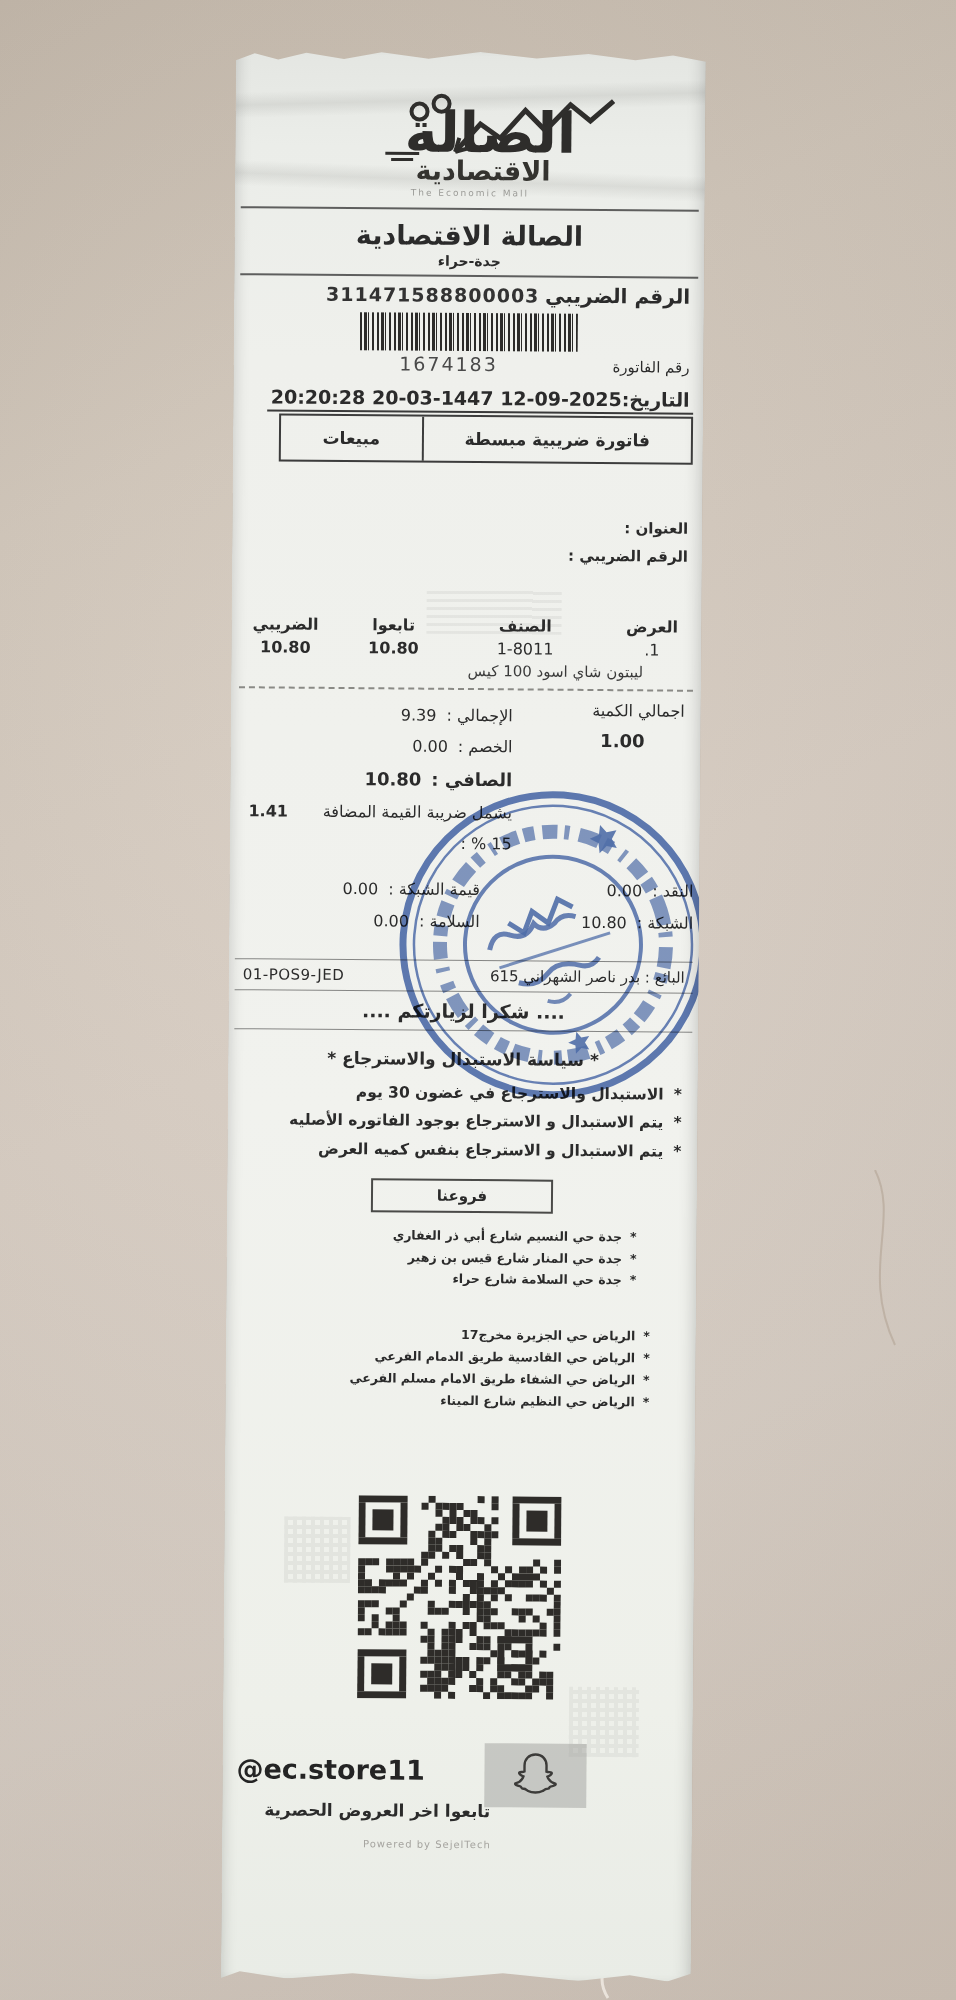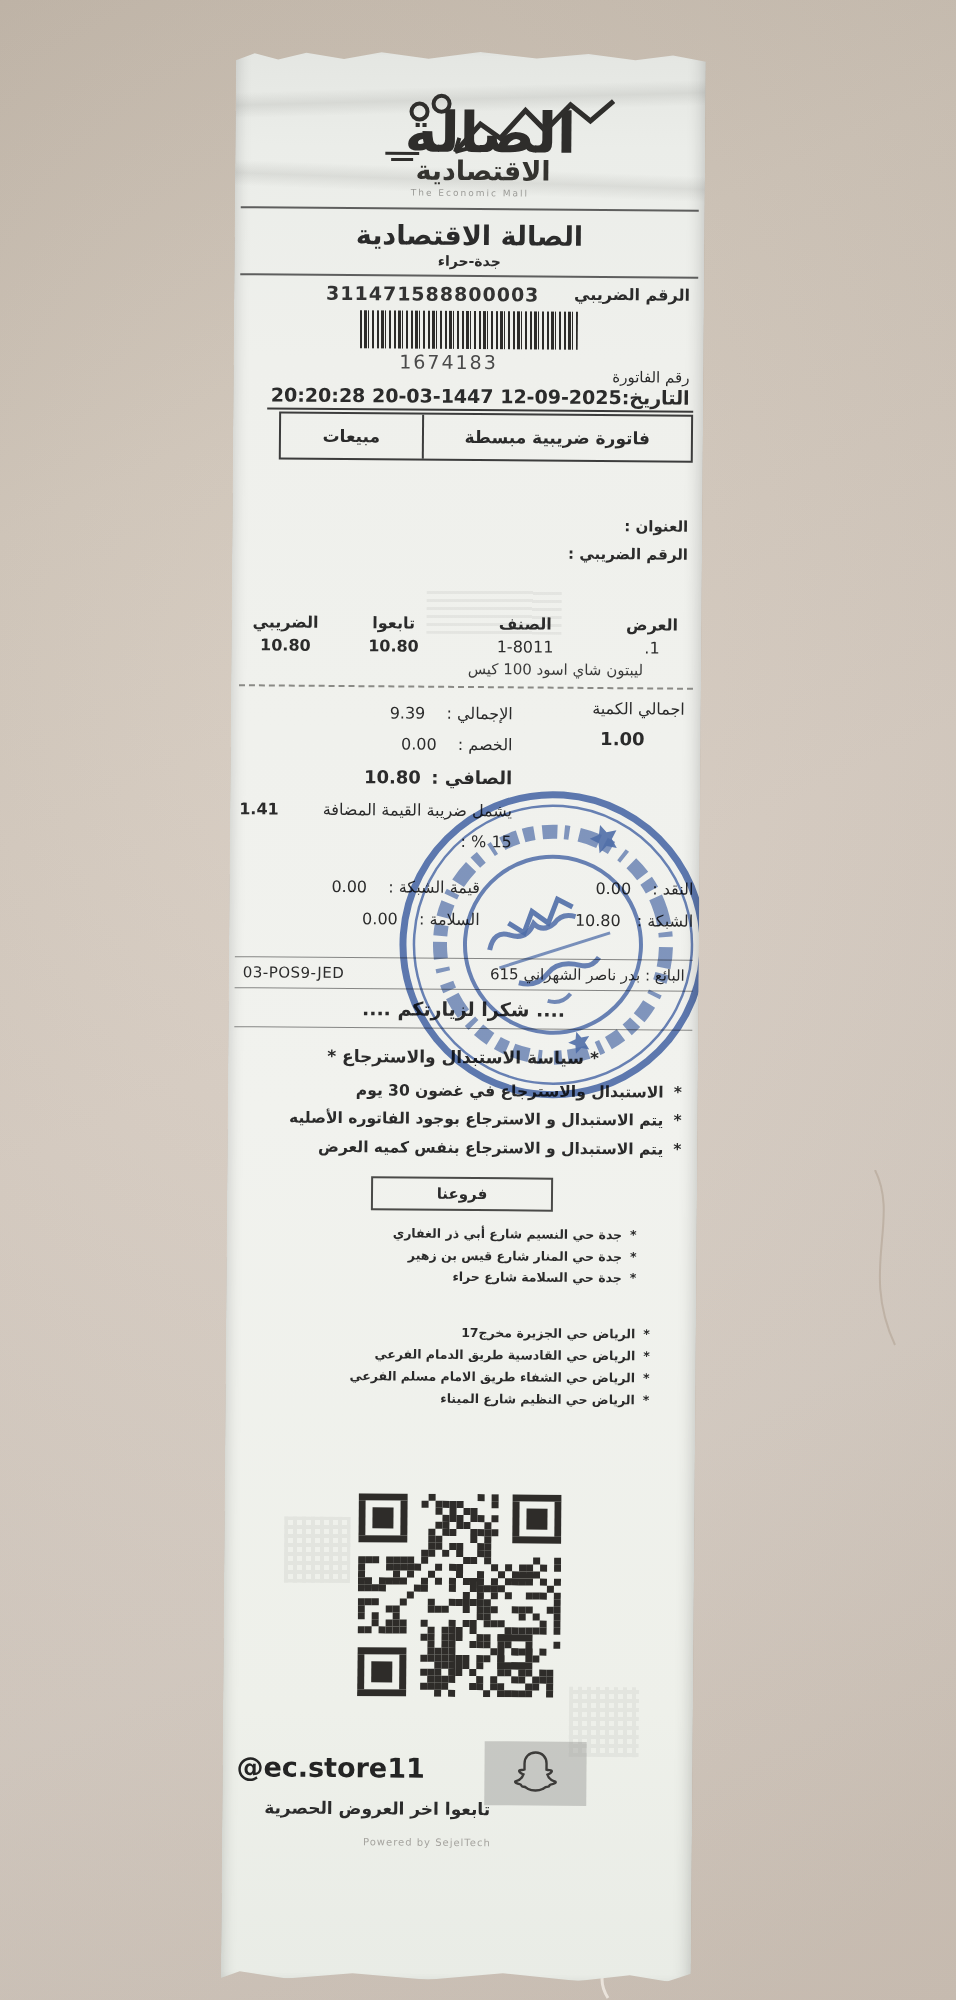--- a/index.html
+++ b/index.html
@@ -25,27 +25,27 @@
   .logo{padding-top:54px;text-align:center;position:relative;}
   .logo-chart{position:absolute;top:40px;left:150px;}
   .logo-title{font-size:56px;font-weight:bold;line-height:1.05;letter-spacing:-2px;color:#2e2d2b;padding-left:40px;}
   .logo-sub{font-size:27px;font-weight:bold;margin-top:-8px;color:#34332f;padding-left:26px;}
   .logo-tag{font-size:9px;letter-spacing:2px;color:#9a9a96;margin-top:2px;}
 
   .store-name{text-align:center;font-size:27px;font-weight:bold;padding:10px 0 2px;}
   .branch{text-align:center;font-size:14px;font-weight:bold;padding-bottom:6px;}
 
   .tax-row{display:flex;justify-content:space-between;align-items:center;padding:6px 14px 0 92px;}
-  .tax-row .lbl{font-size:16px;font-weight:bold;}
+  .tax-row .lbl{font-size:20px;font-weight:bold;}
   .tax-row .val{font-size:19px;font-weight:bold;letter-spacing:1px;color:#333;direction:ltr;}
 
   .barcode{width:218px;height:38px;margin:6px auto 2px;
     background:repeating-linear-gradient(90deg,#2c2b29 0 2px,transparent 2px 4px,#2c2b29 4px 7px,transparent 7px 8px,#2c2b29 8px 9px,transparent 9px 12px,#2c2b29 12px 14px,transparent 14px 17px);}
   .invoice-row{position:relative;height:28px;}
-  .invoice-row .lbl{position:absolute;right:14px;top:16px;font-size:15px;}
+  .invoice-row .lbl{position:absolute;right:14px;top:4px;font-size:15px;}
   .invoice-row .val{position:absolute;left:0;right:40px;text-align:center;font-size:19px;letter-spacing:2px;color:#4a4a4a;direction:ltr;}
 
   .date{margin:6px 10px 0 34px;text-align:center;font-size:19px;font-weight:bold;border-bottom:2px solid #3a3a3a;padding-bottom:2px;}
   .typebox{display:flex;border:2px solid #3c3c3c;margin:2px 10px 0 46px;height:44px;}
   .typebox .cell{display:flex;align-items:center;justify-content:center;font-size:17px;font-weight:bold;}
   .typebox .t1{flex:1.9;}
   .typebox .t2{flex:1;border-right:2px solid #3c3c3c;}
 
   .cust{margin-top:50px;padding-right:14px;}
   .cust div{font-size:15px;font-weight:bold;line-height:1.9;}
@@ -56,21 +56,21 @@
   .items .v{font-size:16px;padding-top:4px;}
   .items .v.num{font-weight:bold;}
   .item-name{font-size:15px;color:#3b3b3b;text-align:right;padding:4px 58px 6px 0;}
   .dash{border-bottom:2px dashed #8a8a86;margin:2px 8px;}
 
   .totals{display:grid;grid-template-columns:40% 60%;margin-top:10px;}
   .totals .qtycol{padding-right:16px;}
   .totals .qtycol .lbl{font-size:16px;}
   .totals .qtycol .val{font-size:18px;font-weight:bold;padding:10px 40px 0 0;}
   .trow{display:flex;gap:10px;font-size:16px;line-height:1.95;}
-  .trow .val{min-width:58px;text-align:center;direction:ltr;}
+  .trow .val{min-width:58px;text-align:right;direction:ltr;}
   .trow.net{font-size:18px;font-weight:bold;}
   .trow.vat .val{font-weight:bold;}
 
   .pay{display:grid;grid-template-columns:46% 54%;margin-top:14px;padding-right:6px;}
   .pay .trow{font-size:16px;line-height:2.0;}
 
   .posline{display:flex;justify-content:space-between;align-items:center;padding:6px 14px;font-size:15px;}
   .posline .term{direction:ltr;letter-spacing:.5px;}
   .thanks{text-align:center;font-size:19px;font-weight:bold;padding:8px 0;}
 
@@ -227,21 +227,21 @@
         <div class="trow">
           <span>السلامة :</span>
           <span class="val">0.00</span>
         </div>
       </div>
     </div>
 
     <div class="hr thin" style="margin-top:22px"></div>
     <div class="posline">
       <span>البائع : بدر ناصر الشهراني 615</span>
-      <span class="term">03-POS9-JED</span>
+      <span class="term">01-POS9-JED</span>
     </div>
     <div class="hr thin"></div>
     <div class="thanks">.... شكرا لزيارتكم ....</div>
     <div class="hr thin"></div>
 
     <div class="policy">
       <div class="title">
         <span>*</span>
         <span>سياسة الاستبدال والاسترجاع</span>
         <span>*</span>

